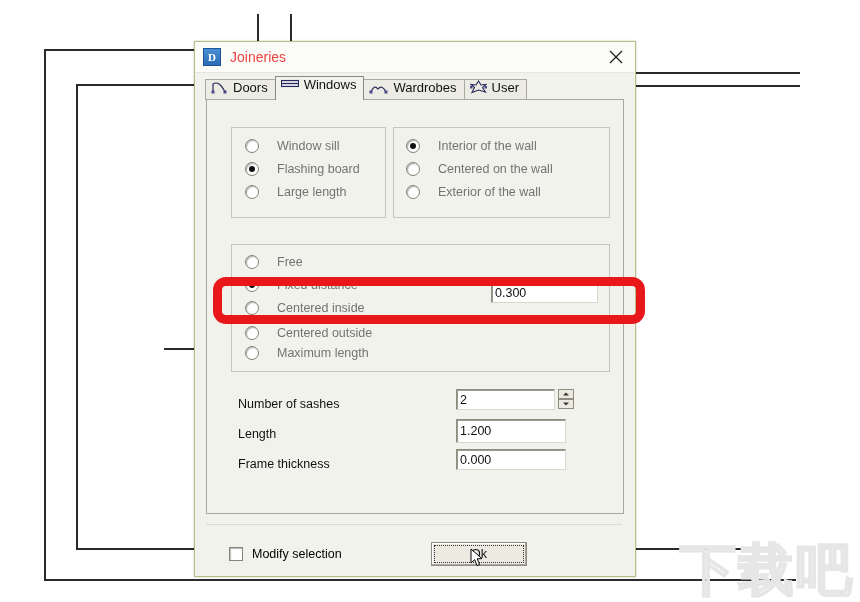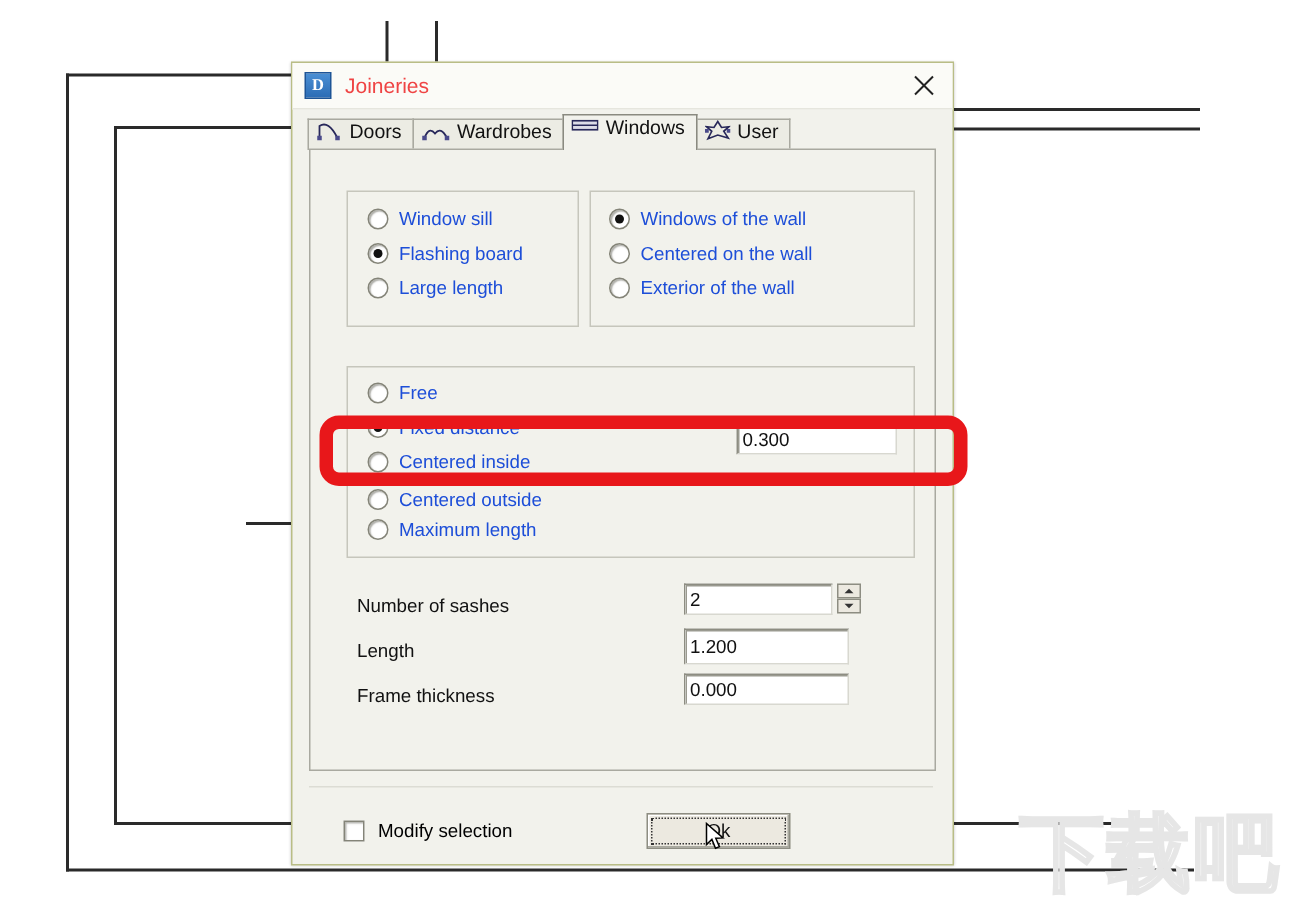--- a/index.html
+++ b/index.html
@@ -154,24 +154,24 @@
 
   .groupbox {
     position: absolute;
     border: 1px solid #c6c6bc;
     background: transparent;
   }
   .radio-row {
     position: absolute;
     display: flex;
     align-items: flex-start;
-    gap: 7px;
+    gap: 18px;
     font-size: 12.5px;
     white-space: nowrap;
-    color: #1d4ed8;
+    color: #737373;
     cursor: default;
   }
   .radio {
     width: 12px; height: 12px;
     border-radius: 50%;
     background: #ffffff;
     border: 1px solid #848478;
     box-shadow: inset 1px 1px 1px rgba(110,110,100,0.55);
     flex: none;
     position: relative;
@@ -357,41 +357,41 @@
       <span class="tab-icon">
         <svg width="17" height="14" viewBox="0 0 17 14">
           <path d="M2 12 V4 Q8 0 14 12" fill="none" stroke="#28285a" stroke-width="1.2"></path>
           <rect x="0.5" y="10.5" width="3" height="3" fill="#4a4a8a"></rect>
           <rect x="12.5" y="10.5" width="3" height="3" fill="#4a4a8a"></rect>
         </svg>
       </span>
       <span>Doors</span>
     </div>
 
+    <div class="tab active">
+      <span class="tab-icon">
+        <svg width="18" height="12" viewBox="0 0 18 12">
+          <rect x="0.5" y="3.5" width="17" height="6" fill="#dcdce8" stroke="#28285a" stroke-width="1.1"></rect>
+          <line x1="0.5" y1="6.5" x2="17.5" y2="6.5" stroke="#28285a" stroke-width="1.1"></line>
+        </svg>
+      </span>
+      <span>Windows</span>
+    </div>
+
     <div class="tab">
       <span class="tab-icon">
         <svg width="19" height="14" viewBox="0 0 19 14">
           <path d="M2 12 Q5 4 9 9 Q13 4 17 12" fill="none" stroke="#28285a" stroke-width="1.2"></path>
           <rect x="0.5" y="10.5" width="3" height="3" fill="#4a4a8a"></rect>
           <rect x="15.5" y="10.5" width="3" height="3" fill="#4a4a8a"></rect>
         </svg>
       </span>
       <span>Wardrobes</span>
     </div>
 
-    <div class="tab active">
-      <span class="tab-icon">
-        <svg width="18" height="12" viewBox="0 0 18 12">
-          <rect x="0.5" y="3.5" width="17" height="6" fill="#dcdce8" stroke="#28285a" stroke-width="1.1"></rect>
-          <line x1="0.5" y1="6.5" x2="17.5" y2="6.5" stroke="#28285a" stroke-width="1.1"></line>
-        </svg>
-      </span>
-      <span>Windows</span>
-    </div>
-
     <div class="tab">
       <span class="tab-icon">
         <svg width="17" height="14" viewBox="0 0 17 14">
           <path d="M8.5 1 L11 5 L16 4.5 L12.5 7.5 L15.5 12 L8.5 10 L2 12.5 L4.5 7.5 L1 4.5 L6 5 Z" fill="none" stroke="#28285a" stroke-width="1.1"></path>
           <rect x="0" y="6" width="2.5" height="2.5" fill="#4a4a8a"></rect>
           <rect x="14.5" y="6" width="2.5" height="2.5" fill="#4a4a8a"></rect>
         </svg>
       </span>
       <span>User</span>
     </div>
@@ -412,21 +412,21 @@
     </div>
     <div class="radio-row" style="left:38px; top:85px;">
       <span class="radio"></span>
       <span>Large length</span>
     </div>
 
     <div class="groupbox" style="left:186px; top:27px; width:215px; height:89px;"></div>
 
     <div class="radio-row" style="left:199px; top:39px;">
       <span class="radio checked"></span>
-      <span>Windows of the wall</span>
+      <span>Interior of the wall</span>
     </div>
     <div class="radio-row" style="left:199px; top:62px;">
       <span class="radio"></span>
       <span>Centered on the wall</span>
     </div>
     <div class="radio-row" style="left:199px; top:85px;">
       <span class="radio"></span>
       <span>Exterior of the wall</span>
     </div>
 

